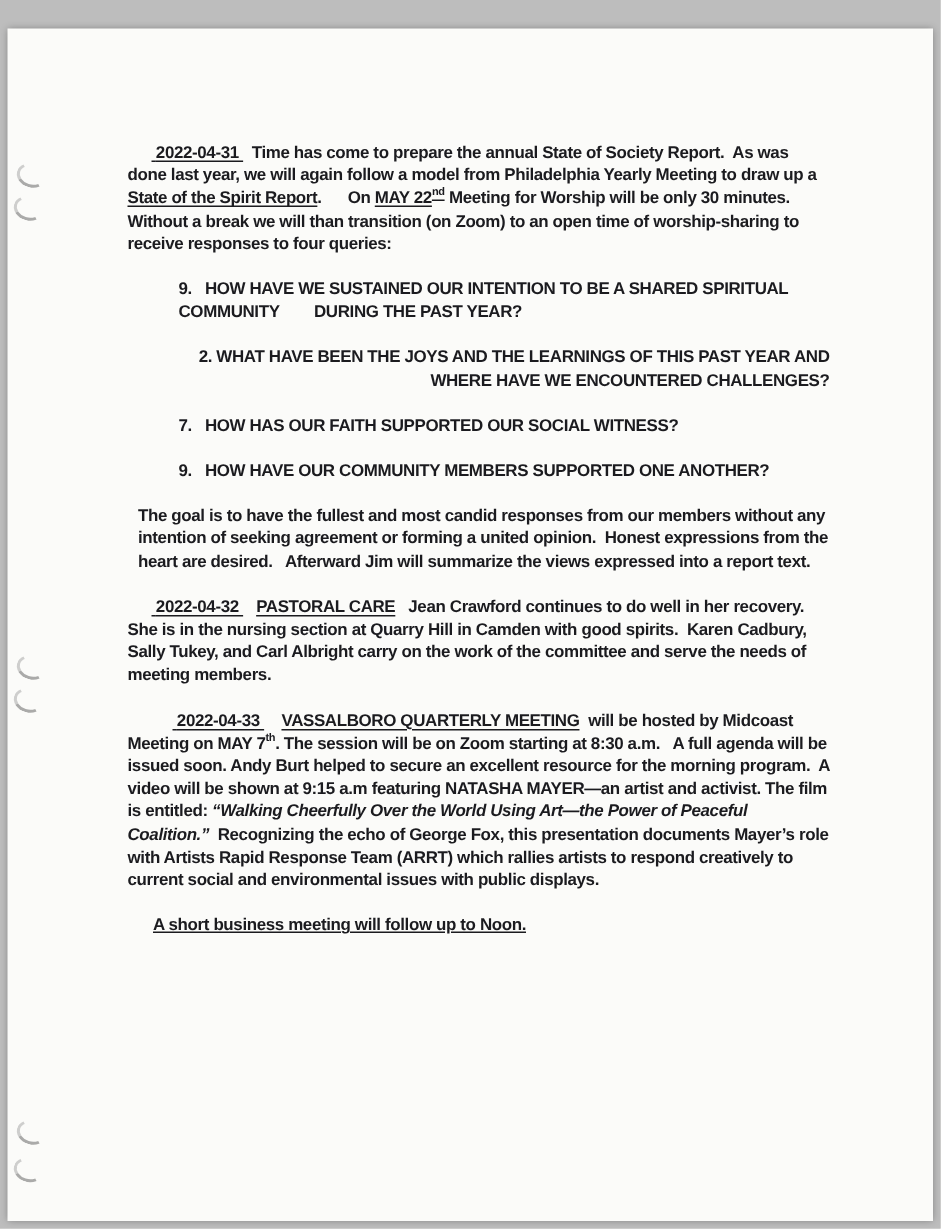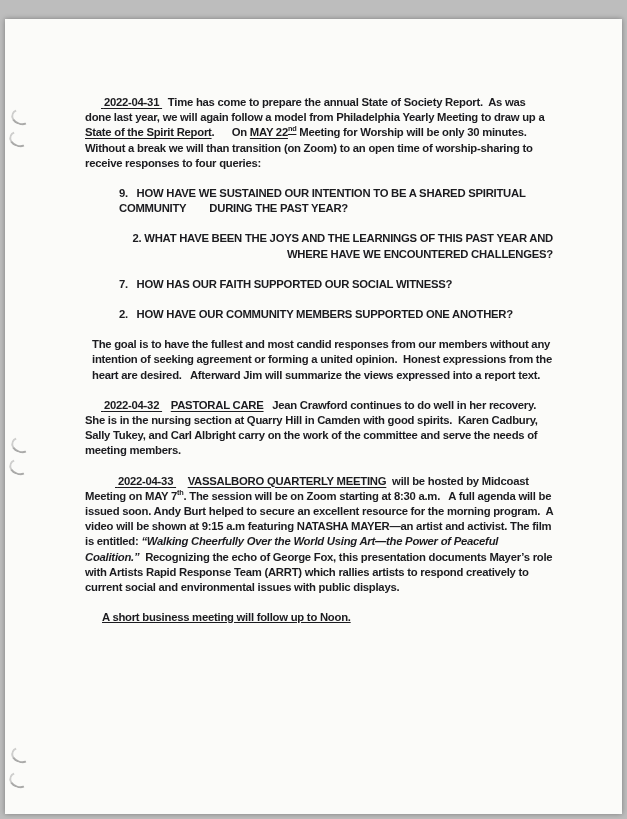--- a/index.html
+++ b/index.html
@@ -75,20 +75,20 @@
     <span class="mark" style="left:6px;  top:728px;"></span>
     <span class="mark" style="left:4px;  top:753px;"></span>
 
     <div class="content">
         <div class="block ind16"><span class="run u"> 2022-04-31 </span><span class="run">  Time has come to prepare the annual State of Society Report.  As was done last year, we will again follow a model from Philadelphia Yearly Meeting to draw up a </span><span class="run u">State of the Spirit Report</span><span class="run">.      On </span><span class="run u">MAY 22</span><sup class="run u">nd</sup><span class="run"> Meeting for Worship will be only 30 minutes.  Without a break we will than transition (on Zoom) to an open time of worship-sharing to receive responses to four queries:</span></div>
         <div class="block ml34"><span class="run">9.   HOW HAVE WE SUSTAINED OUR INTENTION TO BE A SHARED SPIRITUAL
 COMMUNITY        DURING THE PAST YEAR?</span></div>
         <div class="block ml16"><span class="run">2. WHAT HAVE BEEN THE JOYS AND THE LEARNINGS OF THIS PAST YEAR AND
 WHERE HAVE WE ENCOUNTERED CHALLENGES?</span></div>
         <div class="block ml34"><span class="run">7.   HOW HAS OUR FAITH SUPPORTED OUR SOCIAL WITNESS?</span></div>
-        <div class="block ml34"><span class="run">2.   HOW HAVE OUR COMMUNITY MEMBERS SUPPORTED ONE ANOTHER?</span></div>
+        <div class="block ml34"><span class="run">9.   HOW HAVE OUR COMMUNITY MEMBERS SUPPORTED ONE ANOTHER?</span></div>
         <div class="block ml7"><span class="run">The goal is to have the fullest and most candid responses from our members without any intention of seeking agreement or forming a united opinion.  Honest expressions from the heart are desired.   Afterward Jim will summarize the views expressed into a report text.</span></div>
         <div class="block ind16"><span class="run u"> 2022-04-32 </span><span class="run">   </span><span class="run u">PASTORAL CARE</span><span class="run">   Jean Crawford continues to do well in her recovery. She is in the nursing section at Quarry Hill in Camden with good spirits.  Karen Cadbury, Sally Tukey, and Carl Albright carry on the work of the committee and serve the needs of meeting members.</span></div>
         <div class="block ind30"><span class="run u"> 2022-04-33 </span><span class="run">    </span><span class="run u">VASSALBORO QUARTERLY MEETING</span><span class="run">  will be hosted by Midcoast Meeting on MAY 7</span><sup class="run">th</sup><span class="run">. The session will be on Zoom starting at 8:30 a.m.   A full agenda will be issued soon. Andy Burt helped to secure an excellent resource for the morning program.  A video will be shown at 9:15 a.m featuring NATASHA MAYER—an artist and activist. The film is entitled: </span><span class="run i">“Walking Cheerfully Over the World Using Art—the Power of Peaceful Coalition.”</span><span class="run">  Recognizing the echo of George Fox, this presentation documents Mayer’s role with Artists Rapid Response Team (ARRT) which rallies artists to respond creatively to current social and environmental issues with public displays.</span></div>
         <div class="block ml17 gap-top"><span class="run">A short business meeting will follow up to Noon.</span></div>
       </div>
   </div>
 </div>
 
 </body></html>

